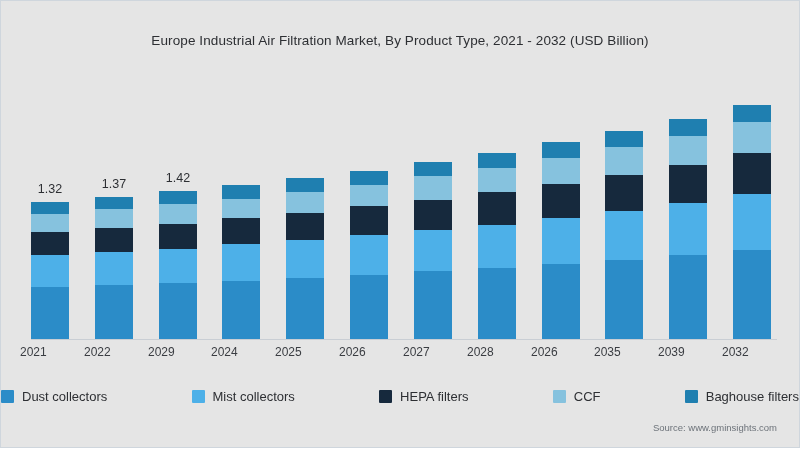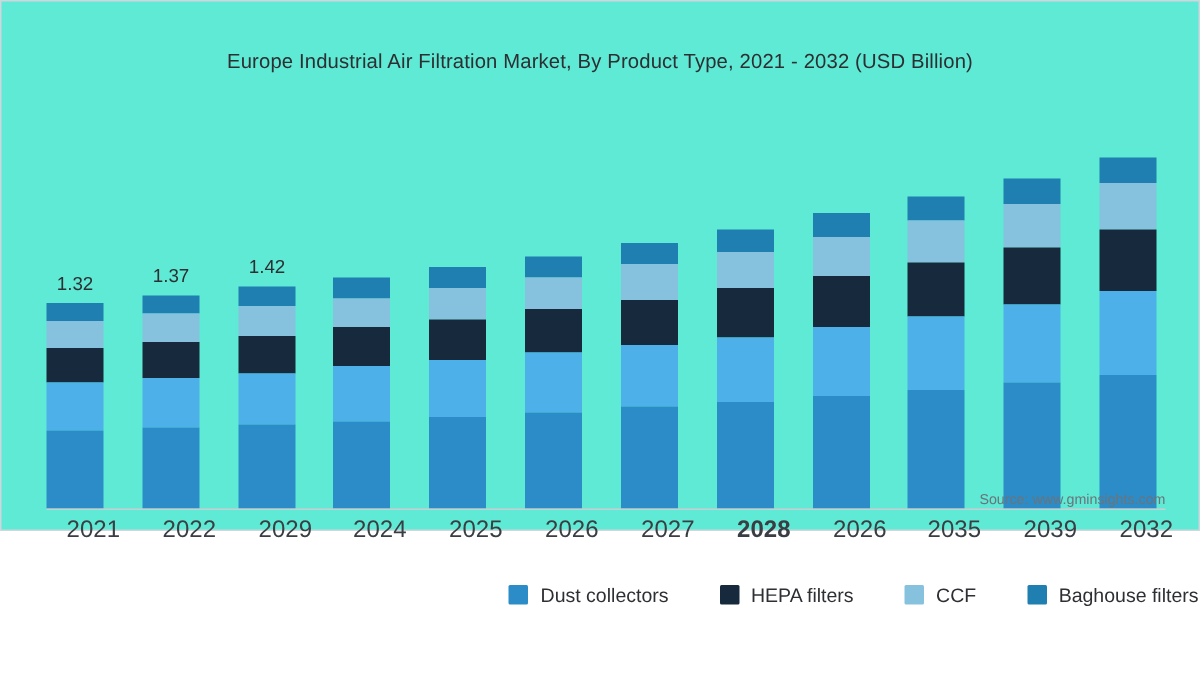--- a/index.html
+++ b/index.html
@@ -9,24 +9,24 @@
   body {
     width: 800px;
     height: 450px;
     background: #ffffff;
     font-family: "Liberation Sans", sans-serif;
     overflow: hidden;
   }
   #page {
     position: relative;
     width: 800px;
-    height: 354px;
+    height: 448px;
     box-sizing: border-box;
     border: 1px solid #cfd6dd;
-    background: #5eead4;
+    background: #e5e5e5;
   }
   #chart-title {
     position: absolute;
     left: 0;
     right: 0;
     top: 32px;
     text-align: center;
     font-size: 13.5px;
     color: #2d2f33;
     letter-spacing: 0.1px;
@@ -62,31 +62,31 @@
     left: 30px;
     right: 22px;
     top: 338px;
     height: 1px;
     background: #c9ced4;
   }
   .x-tick {
     position: absolute;
     top: 344px;
     width: 60px;
-    text-align: right;
-    font-size: 16px;
+    text-align: left;
+    font-size: 12px;
     color: #3a3d42;
   }
   #legend {
     position: absolute;
     left: 0;
     right: 0;
     top: 388px;
     display: flex;
-    justify-content: flex-end;
+    justify-content: space-between;
     align-items: center;
     gap: 34px;
   }
   .legend-item {
     display: flex;
     align-items: center;
     gap: 8px;
   }
   .legend-swatch {
     width: 13px;
@@ -205,33 +205,37 @@
   <div id="axis-line"></div>
 
   <div id="x-ticks">
       <div class="x-tick" style="left: 19px;">2021</div>
       <div class="x-tick" style="left: 83px;">2022</div>
       <div class="x-tick" style="left: 147px;">2029</div>
       <div class="x-tick" style="left: 210px;">2024</div>
       <div class="x-tick" style="left: 274px;">2025</div>
       <div class="x-tick" style="left: 338px;">2026</div>
       <div class="x-tick" style="left: 402px;">2027</div>
-      <div class="x-tick" style="left: 466px; font-weight: bold;">2028</div>
+      <div class="x-tick" style="left: 466px;">2028</div>
       <div class="x-tick" style="left: 530px;">2026</div>
       <div class="x-tick" style="left: 593px;">2035</div>
       <div class="x-tick" style="left: 657px;">2039</div>
       <div class="x-tick" style="left: 721px;">2032</div>
     </div>
 
   <div id="legend">
       <div class="legend-item">
         <span class="legend-swatch" style="background: rgb(43, 140, 200);"></span>
         <span class="legend-label">Dust collectors</span>
       </div>
       <div class="legend-item">
+        <span class="legend-swatch" style="background: rgb(77, 176, 232);"></span>
+        <span class="legend-label">Mist collectors</span>
+      </div>
+      <div class="legend-item">
         <span class="legend-swatch" style="background: rgb(22, 41, 61);"></span>
         <span class="legend-label">HEPA filters</span>
       </div>
       <div class="legend-item">
         <span class="legend-swatch" style="background: rgb(134, 194, 222);"></span>
         <span class="legend-label">CCF</span>
       </div>
       <div class="legend-item">
         <span class="legend-swatch" style="background: rgb(31, 127, 176);"></span>
         <span class="legend-label">Baghouse filters</span>

